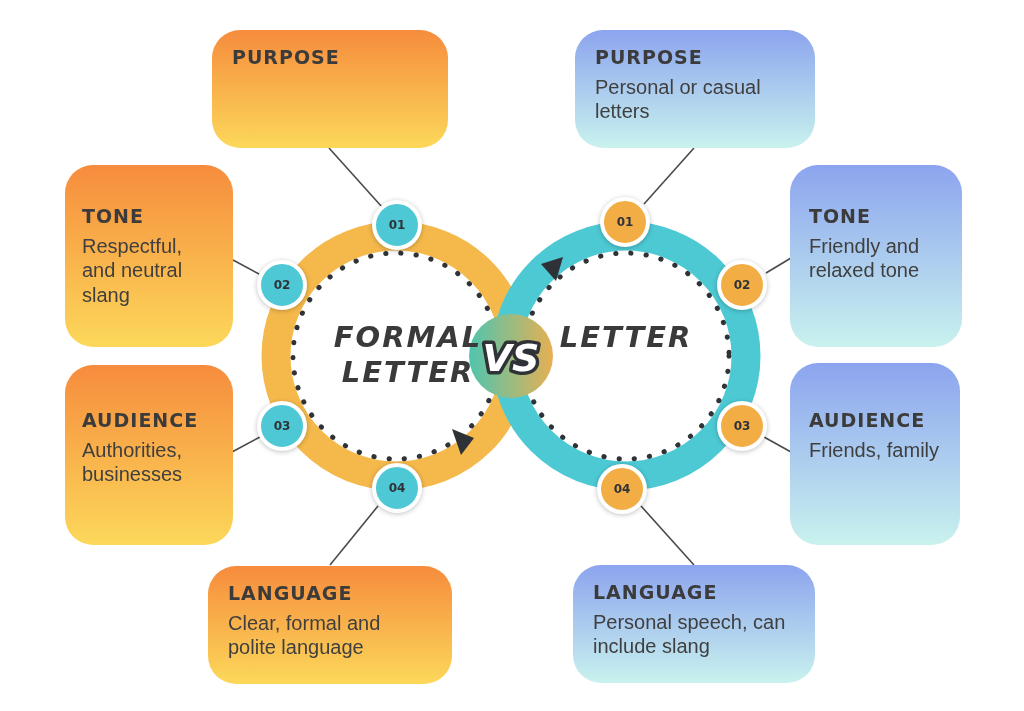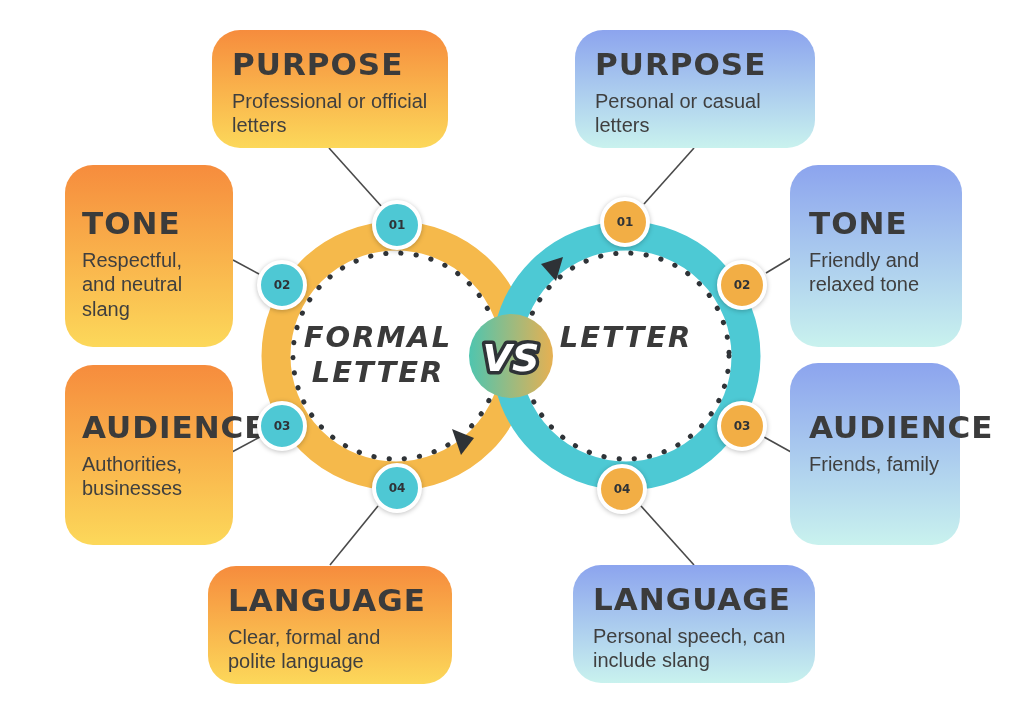--- a/index.html
+++ b/index.html
@@ -10,21 +10,21 @@
   .layer-svg { position:absolute; left:0; top:0; width:1024px; height:711px; }
 
   .card {
     position:absolute; border-radius:28px; box-sizing:border-box;
     color:#3b3b3b; padding:16px 20px;
   }
   .card.orange { background:linear-gradient(180deg,#f68c3d 0%,#fcd85a 100%); }
   .card.blue   { background:linear-gradient(180deg,#8ca4ee 0%,#c9f2ee 100%); }
   .card-title {
     font-family:"DejaVu Sans", sans-serif; font-weight:bold;
-    font-size:31px; letter-spacing:1px; color:#3b3b3b; white-space:nowrap;
+    font-size:19px; letter-spacing:1px; color:#3b3b3b; white-space:nowrap;
   }
   .card-body { font-size:20px; line-height:1.22; margin-top:7px; color:#3f3f3f; }
 
   .pos-l-purpose  { left:212px; top:30px;  width:236px; height:118px; }
   .pos-r-purpose  { left:575px; top:30px;  width:240px; height:118px; }
   .pos-l-tone     { left:65px;  top:165px; width:168px; height:182px; padding-top:40px; padding-left:17px;}
   .pos-r-tone     { left:790px; top:165px; width:172px; height:182px; padding-top:40px; padding-left:19px;}
   .pos-l-audience { left:65px;  top:365px; width:168px; height:180px; padding-top:44px; padding-left:17px;}
   .pos-r-audience { left:790px; top:363px; width:170px; height:182px; padding-top:46px; padding-left:19px;}
   .pos-l-language { left:208px; top:566px; width:244px; height:118px; }
@@ -43,21 +43,21 @@
   .b-l1 { left:372px; top:200px; }  .b-l2 { left:257px; top:260px; }
   .b-l3 { left:257px; top:401px; }  .b-l4 { left:372px; top:463px; }
   .b-r1 { left:600px; top:197px; }  .b-r2 { left:717px; top:260px; }
   .b-r3 { left:717px; top:401px; }  .b-r4 { left:597px; top:464px; }
 
   .circle-label {
     position:absolute; width:220px; top:320px; text-align:center;
     font-family:"DejaVu Sans", sans-serif; font-weight:bold; font-style:italic;
     font-size:29px; letter-spacing:2px; color:#3a3a3a; line-height:1.22;
   }
-  .circle-label.left  { left:268px; }
+  .circle-label.left  { left:298px; }
   .circle-label.right { left:516px; }
   .circle-label span { display:block; }
 
   .vs-text {
     font-family:"DejaVu Sans", sans-serif; font-weight:bold; font-style:italic;
   }
 </style>
 </head>
 <body>
 
@@ -90,21 +90,20 @@
 
     <polygon points="452,429 474,438 461,455" fill="#2e3236"></polygon>
     <polygon points="563,257 541,264 556,281" fill="#2e3236"></polygon>
 
     <circle cx="511" cy="356" r="42" fill="url(#vsGrad)"></circle>
     <text class="vs-text" x="511" y="358" text-anchor="middle" dominant-baseline="central" font-size="38" fill="#ffffff" stroke="#2f3337" stroke-width="7" paint-order="stroke" stroke-linejoin="round">VS</text>
   </svg>
 
   <div class="card orange pos-l-purpose">
     <div class="card-title">PURPOSE</div>
-    <div class="card-body">Professional or official letters</div>
   </div>
   <div class="card orange pos-l-tone">
     <div class="card-title">TONE</div>
     <div class="card-body">Respectful, and neutral slang</div>
   </div>
   <div class="card orange pos-l-audience">
     <div class="card-title">AUDIENCE</div>
     <div class="card-body">Authorities, businesses</div>
   </div>
   <div class="card orange pos-l-language">

